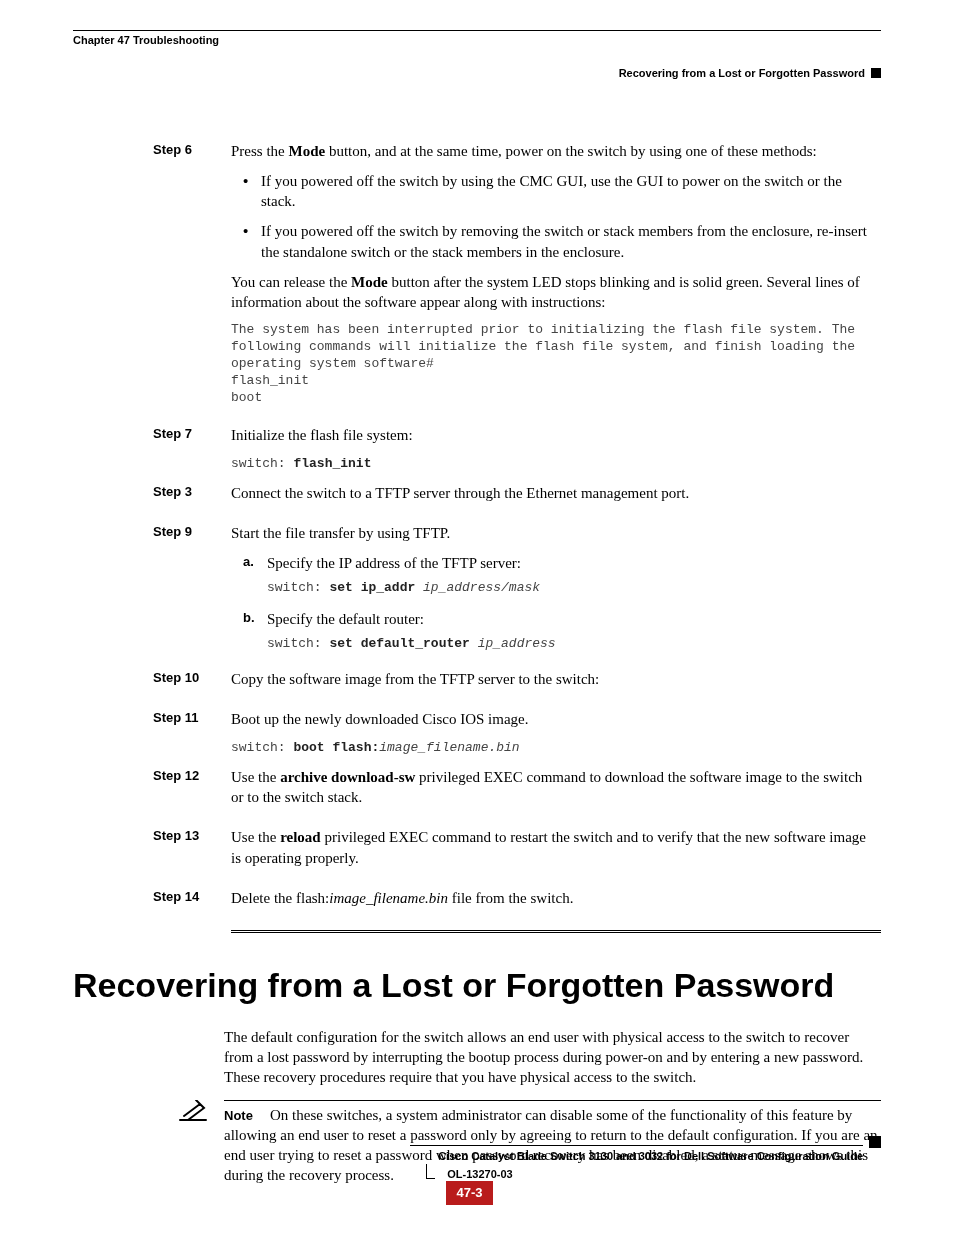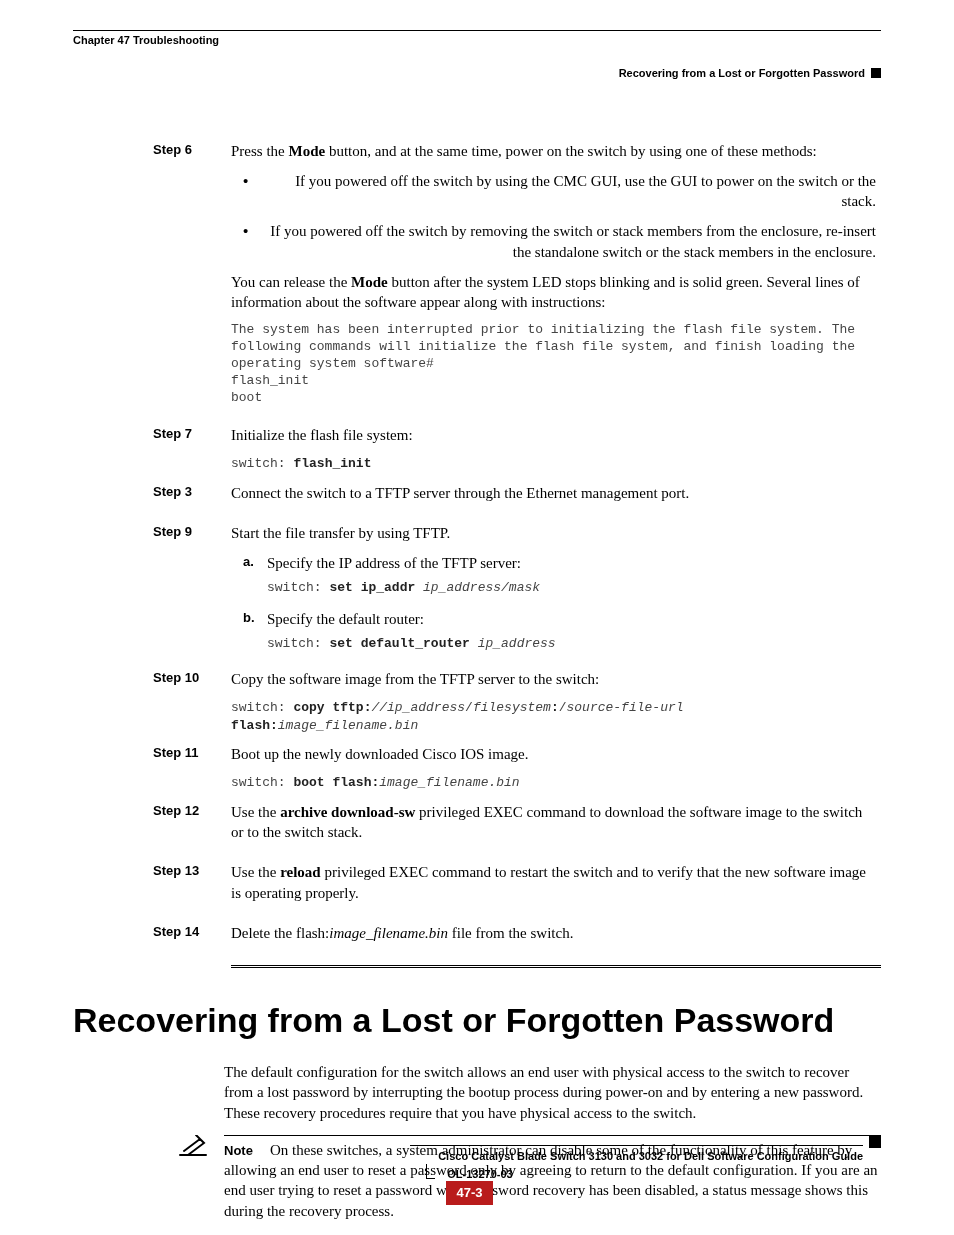--- a/index.html
+++ b/index.html
@@ -38,21 +38,21 @@
   font-size: 13px;
   font-weight: bold;
   width: 70px;
   flex-shrink: 0;
   padding-left: 80px;
   padding-right: 8px;
   box-sizing: content-box;
 }
 .step-body { flex: 1; padding-right: 5px; }
 .step-body p { margin: 0 0 10px 0; }
-.step-body ul { margin: 6px 0 10px 0; padding-left: 30px; list-style: none; text-align: right; }
+.step-body ul { margin: 6px 0 10px 0; padding-left: 30px; list-style: none; }
 .step-body ul li { margin-bottom: 10px; position: relative; }
 .step-body ul li::before { content: "•"; position: absolute; left: -18px; font-weight: bold; }
 .sub-item { display:flex; margin: 6px 0 6px 12px; }
 .sub-item .sl { font-family: Arial, Helvetica, sans-serif; font-size:13px; font-weight:bold; width:24px; flex-shrink:0;}
 .sub-item .sb { flex:1; }
 .sub-item .sb p { margin: 0 0 6px 0;}
 .code-block {
   font-family: 'Courier New', Courier, monospace;
   font-size: 13px;
   white-space: pre-wrap;
@@ -143,21 +143,20 @@
             <div class="code-inline"><span>switch: </span><b>set default_router</b><i> ip_address</i></div>
           </div>
         </div>
       </div>
     </div>
 
     <div class="step-row">
       <div class="step-label">Step 10</div>
       <div class="step-body">
         <p>Copy the software image from the TFTP server to the switch:</p>
-        <div class="code-inline"><span>switch: </span><b>copy tftp:</b><i>//ip_address</i><span>/</span><i>filesystem</i><b>:</b><span>/</span><i>source-file-url</i><b> flash:</b><i>image_filename.bin</i></div>
       </div>
     </div>
 
     <div class="step-row">
       <div class="step-label">Step 11</div>
       <div class="step-body">
         <p>Boot up the newly downloaded Cisco IOS image.</p>
         <div class="code-inline"><span>switch: </span><b>boot flash:</b><i>image_filename.bin</i></div>
       </div>
     </div>

